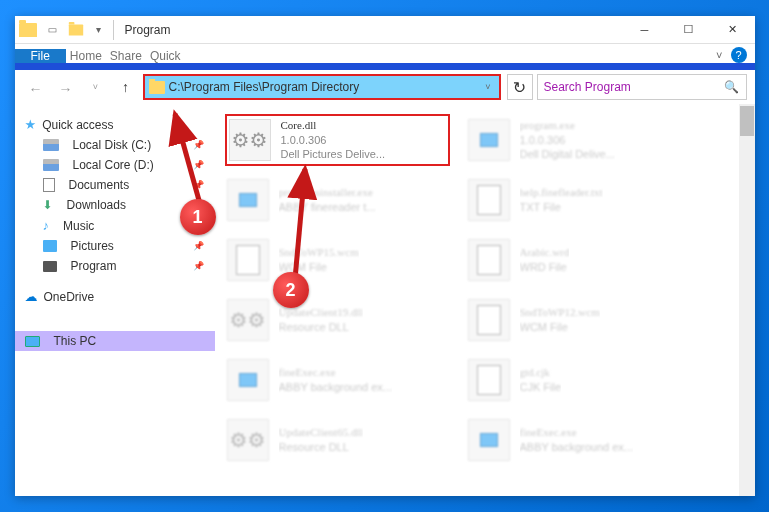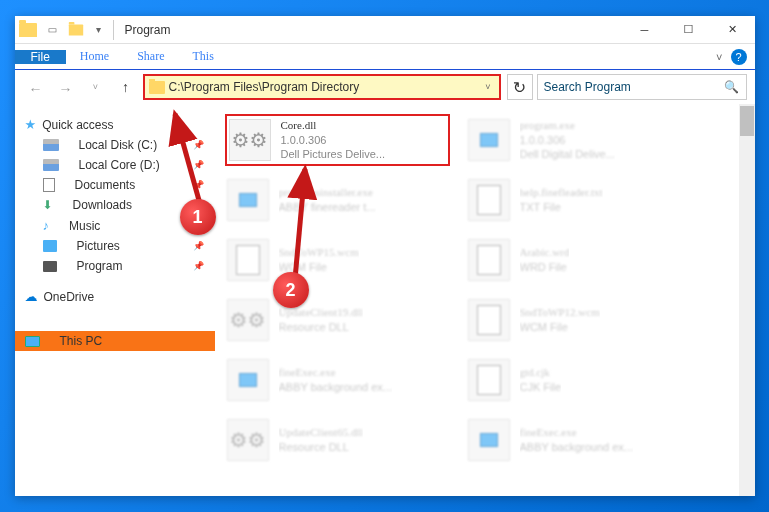--- a/index.html
+++ b/index.html
@@ -8,43 +8,43 @@
 .titlebar { height: 28px; background: #fff; display: flex; align-items: center; border-bottom: 1px solid #e0e0e0; }
 .tb-icons { display: flex; align-items: center; gap: 2px; padding: 0 4px; }
 .tb-folder { width: 18px; height: 14px; background: #ffd766; border-radius: 1px 1px 0 0; position: relative; }
 .tb-folder::before { content: ""; position: absolute; top: -3px; left: 0; width: 7px; height: 3px; background: #ffd766; border-radius: 1px 1px 0 0; }
 .qat { display: flex; gap: 3px; margin-left: 4px; }
 .qat-btn { width: 20px; height: 20px; display: flex; align-items: center; justify-content: center; font-size: 10px; color: #666; }
 .qat-sep { width: 6px; height: 20px; border-left: 1px solid #ccc; margin: 0 2px; }
 .title { font-size: 12px; color: #333; }
 .win-controls { margin-left: auto; display: flex; }
 .win-btn { width: 44px; height: 28px; display: flex; align-items: center; justify-content: center; font-size: 11px; color: #333; }
-.ribbon { height: 26px; display: flex; align-items: center; border-bottom: 1px solid #1d4ed8; }
+.ribbon { height: 26px; display: flex; align-items: flex-end; border-bottom: 7px solid #1d4ed8; }
 .file-tab { background: #1979ca; color: #fff; font-size: 12px; padding: 0 16px; display: flex; align-items: center; }
-.rib-tab { font-size: 12px; color: #3b82f6; padding: 0 14px; display: flex; align-items: center; font-family: Liberation Serif, serif; }
+.rib-tab { font-size: 12px; color: #737373; padding: 0 4px; display: flex; align-items: center; }
 .ribbon-right { margin-left: auto; display: flex; align-items: center; padding: 0 8px; gap: 8px; color: #666; }
 .help-circle { width: 16px; height: 16px; border-radius: 50%; background: #0078d7; color: #fff; font-size: 11px; display: flex; align-items: center; justify-content: center; }
 .addr-row { height: 34px; display: flex; align-items: center; padding: 4px 8px; gap: 4px; }
 .nav-btn { width: 26px; height: 26px; display: flex; align-items: center; justify-content: center; color: #999; font-size: 14px; }
 .nav-btn.enabled { color: #333; }
-.addr-box { flex: 1; height: 26px; border: 2px solid #e02020; display: flex; align-items: center; padding: 0 4px; gap: 4px; background: #fef9c3; }
+.addr-box { flex: 1; height: 26px; border: 2px solid #e02020; display: flex; align-items: center; padding: 0 4px; gap: 4px; background: #7dd3fc; }
 .addr-icon { width: 16px; height: 13px; background: #ffd766; border-radius: 1px; position: relative; flex-shrink: 0; }
 .addr-icon::before { content: ""; position: absolute; top: -2px; left: 0; width: 6px; height: 2px; background: #ffd766; }
 .addr-text { font-size: 12px; color: #333; flex: 1; }
 .addr-drop { color: #666; font-size: 9px; padding: 0 4px; }
 .refresh { width: 26px; height: 26px; display: flex; align-items: center; justify-content: center; color: #333; border: 1px solid #ccc; margin-left: 2px; }
 .search-box { width: 210px; height: 26px; border: 1px solid #ccc; display: flex; align-items: center; padding: 0 6px; }
-.search-text { font-size: 12px; color: #0c4a6e; flex: 1; }
+.search-text { font-size: 12px; color: #a21caf; flex: 1; }
 .search-icon { color: #666; font-size: 12px; }
 .body { flex: 1; display: flex; overflow: hidden; position: relative; }
 .nav-pane { width: 200px; background: #fff; padding: 10px 0; font-size: 12px; overflow: hidden; }
 .nav-group { margin-bottom: 10px; }
 .nav-header { display: flex; align-items: center; gap: 6px; padding: 3px 10px; color: #333; }
-.nav-item { display: flex; align-items: center; gap: 20px; padding: 3px 10px 3px 28px; color: #333; position: relative; }
-.nav-item.selected { background: #f97316; margin-top: 24px; }
+.nav-item { display: flex; align-items: center; gap: 14px; padding: 3px 10px 3px 28px; color: #333; position: relative; }
+.nav-item.selected { background: #c4b5fd; margin-top: 24px; }
 .nav-item .pin { margin-left: auto; color: #999; font-size: 9px; }
 .star-icon { color: #4ab0f5; font-size: 13px; }
 .drive-icon { width: 16px; height: 12px; background: linear-gradient(#bbb 0 40%, #6aa0e0 40% 100%); border-radius: 1px; }
 .doc-icon { width: 12px; height: 14px; background: #fff; border: 1px solid #888; position: relative; }
 .dl-icon { color: #4a7; font-size: 12px; }
 .music-icon { color: #4ab0f5; font-size: 13px; }
 .pic-icon { width: 14px; height: 12px; background: #4ab0f5; border-radius: 1px; }
 .vid-icon { width: 14px; height: 11px; background: #555; border-radius: 1px; }
 .cloud-icon { color: #0078d7; font-size: 13px; }
 .pc-icon { width: 15px; height: 11px; background: #4ab0f5; border: 1px solid #2a7; border-radius: 1px; }
@@ -94,21 +94,21 @@
       <div class="win-btn">─</div>
       <div class="win-btn">☐</div>
       <div class="win-btn close">✕</div>
     </div>
   </div>
 
   <div class="ribbon">
     <div class="file-tab">File</div>
     <div class="rib-tab">Home</div>
     <div class="rib-tab">Share</div>
-    <div class="rib-tab">This</div>
+    <div class="rib-tab">Quick</div>
     <div class="ribbon-right">
       <span style="font-size:11px;">˅</span>
       <div class="help-circle">?</div>
     </div>
   </div>
 
   <div class="addr-row">
     <div class="nav-btn">←</div>
     <div class="nav-btn">→</div>
     <div class="nav-btn" style="font-size:9px;">˅</div>

